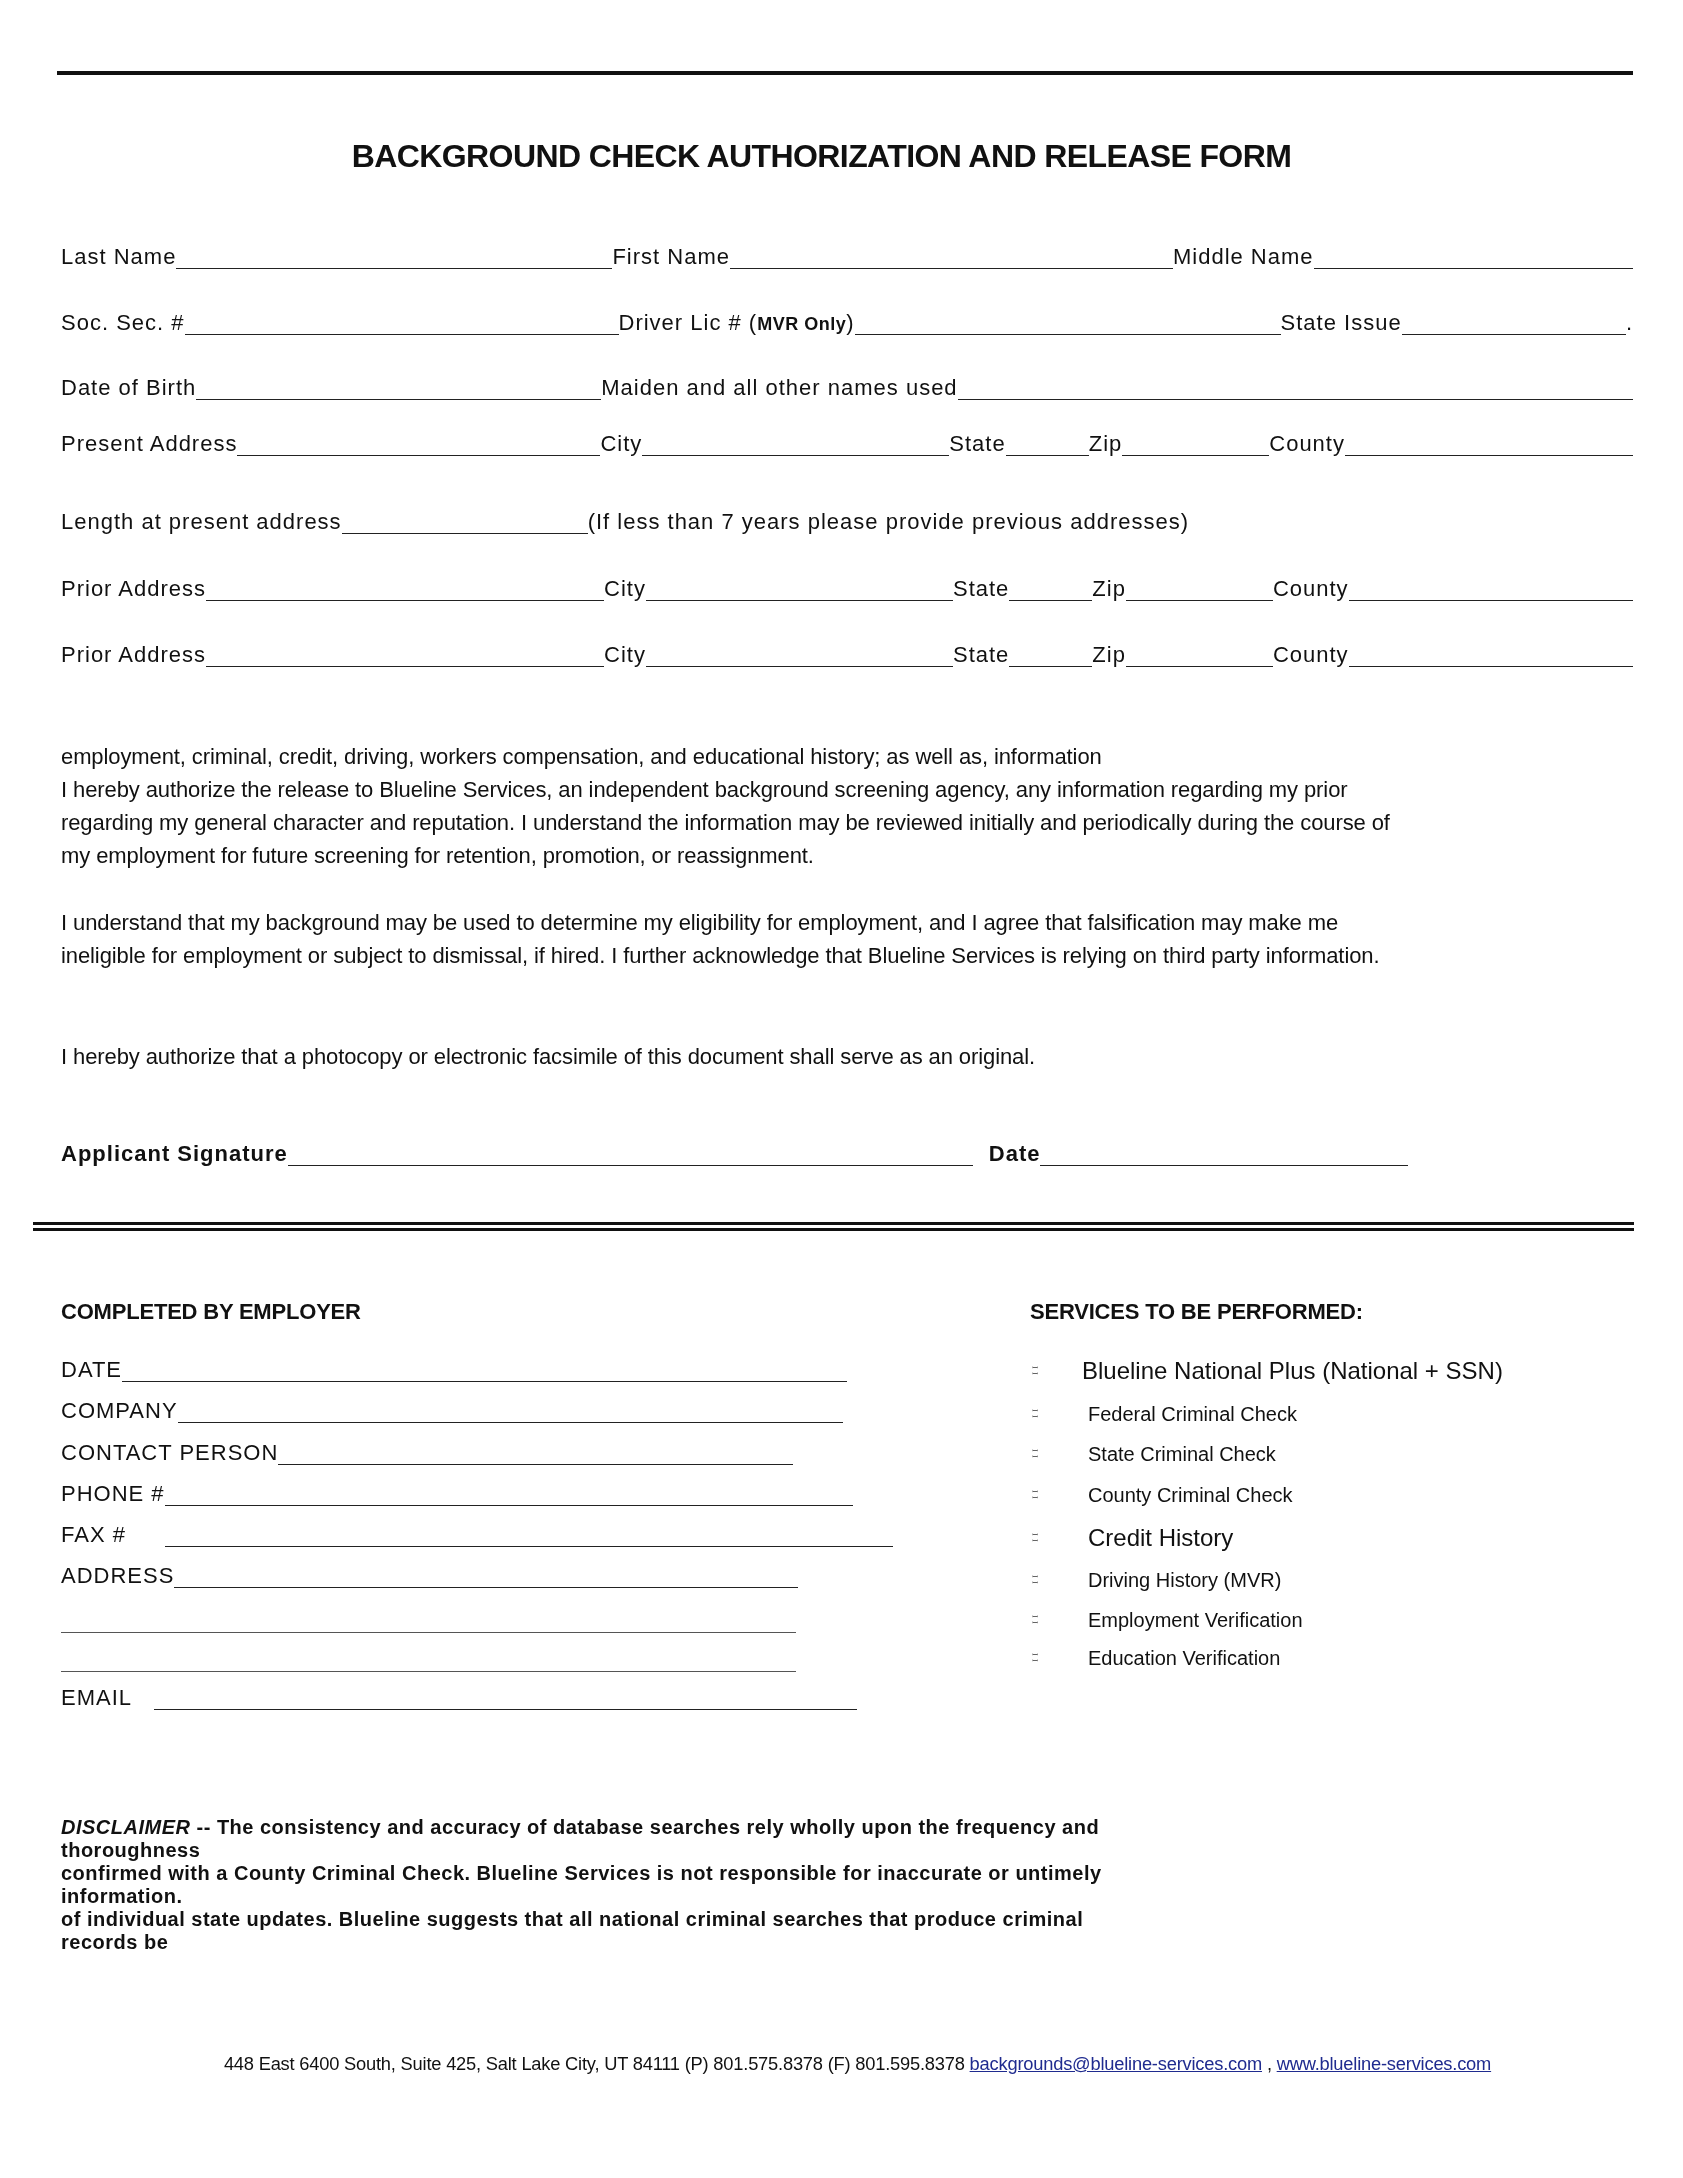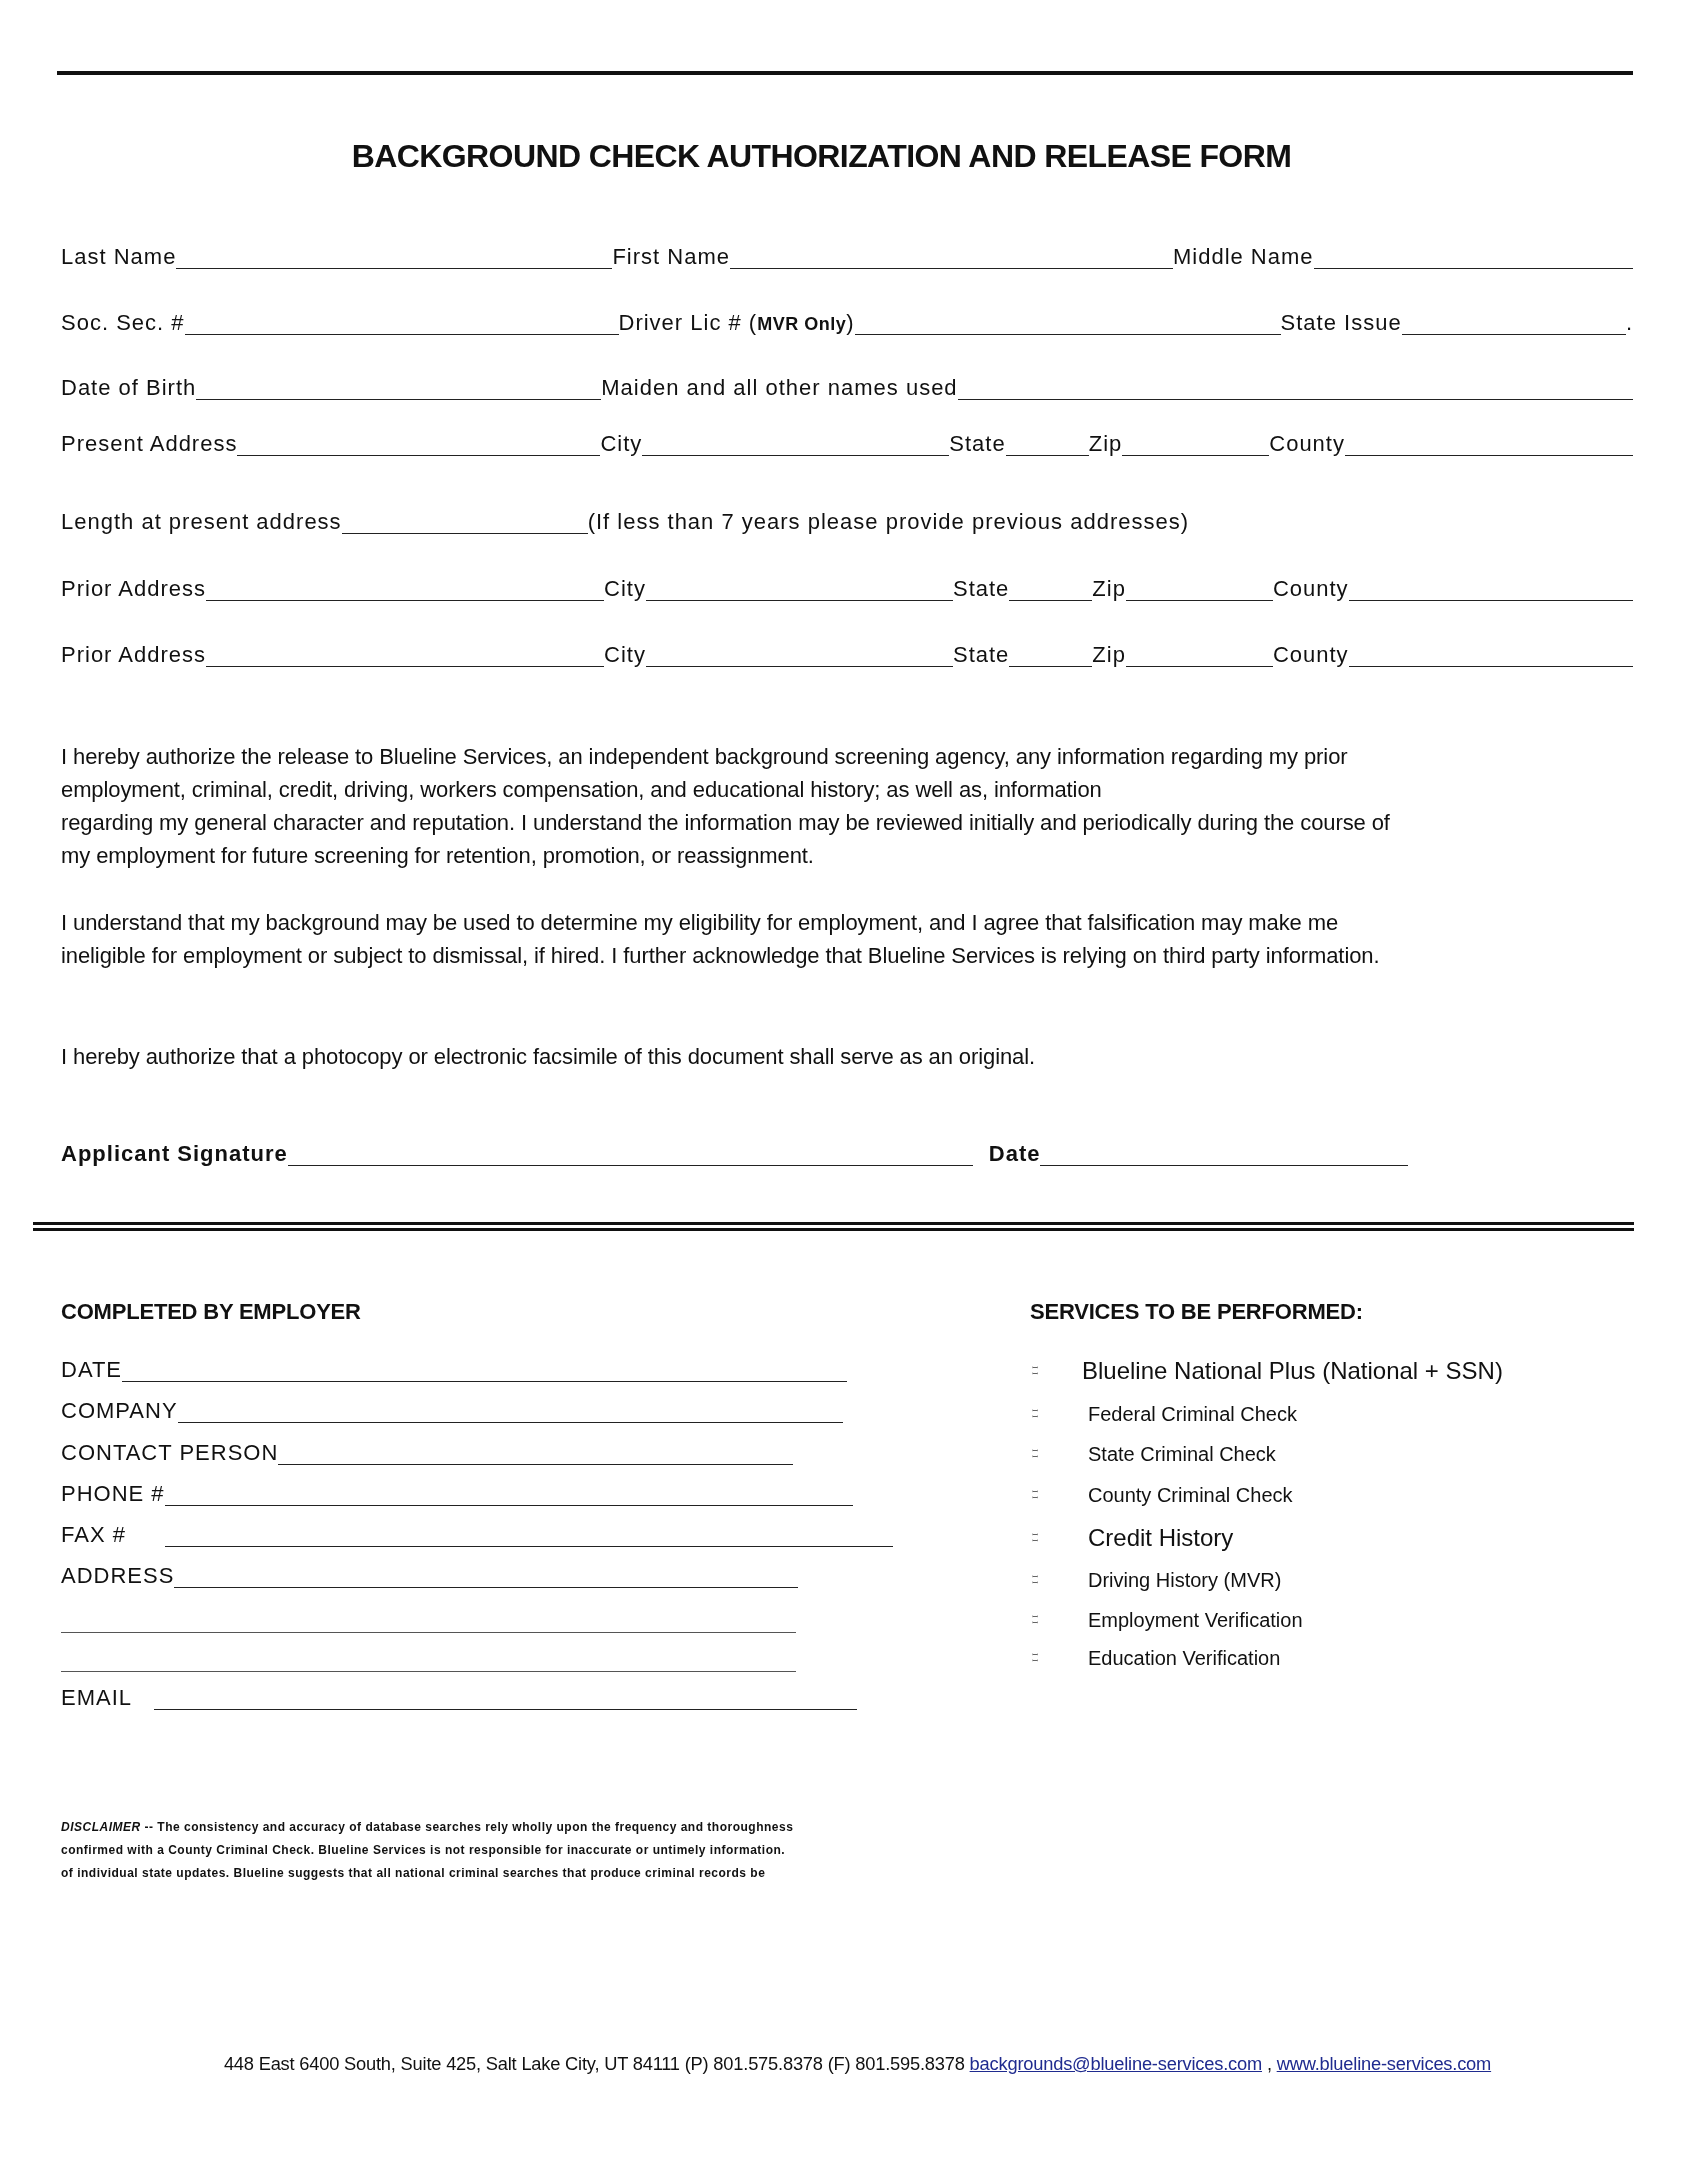--- a/index.html
+++ b/index.html
@@ -36,21 +36,21 @@
     left: 1028px; display: flex; align-items: center; white-space: nowrap;
     font-size: 20px; height: 30px;
   }
   .svc .chk {
     width: 14px; height: 26px; margin-right: 46px; font-family: "DejaVu Sans Mono", monospace;
     font-size: 7px; line-height: 6px; color: #333; display: flex; flex-direction: column; align-items: center; justify-content: center;
   }
   .svc.big { font-size: 24px; }
   .svc.big .chk { margin-right: 40px; }
   .disc {
-    left: 61px; width: 1089px; font-size: 12px; font-weight: bold; line-height: 23px; letter-spacing: 0.5px;
+    left: 61px; width: 1089px; font-size: 20px; font-weight: bold; line-height: 23px; letter-spacing: 0.5px;
   }
   .disc em { font-style: italic; }
   .footer {
     left: 16px; width: 1683px; top: 2053px; text-align: center; font-size: 18.3px; white-space: nowrap; letter-spacing: -0.2px;
   }
   .footer a { color: #1f2b8f; text-decoration: underline; }
 </style>
 </head>
 <body>
 
@@ -122,22 +122,22 @@
   <span class="line" style="width:307px;"></span>
   <span class="lbl">State</span>
   <span class="line" style="width:83px;"></span>
   <span class="lbl">Zip</span>
   <span class="line" style="width:147px;"></span>
   <span class="lbl">County</span>
   <span class="line" style="flex:1;"></span>
 </div>
 
 <div class="abs para" style="top:740px;">
+  <p>employment, criminal, credit, driving, workers compensation, and educational history; as well as, information</p>
   <p>I hereby authorize the release to Blueline Services, an independent background screening agency, any information regarding my prior</p>
-  <p>employment, criminal, credit, driving, workers compensation, and educational history; as well as, information</p>
   <p>regarding my general character and reputation. I understand the information may be reviewed initially and periodically during the course of</p>
   <p>my employment for future screening for retention, promotion, or reassignment.</p>
 </div>
 <div class="abs para" style="top:906px;">
   <p>I understand that my background may be used to determine my eligibility for employment, and I agree that falsification may make me</p>
   <p>ineligible for employment or subject to dismissal, if hired. I further acknowledge that Blueline Services is relying on third party information.</p>
 </div>
 <div class="abs para" style="top:1040px;">
   <p>I hereby authorize that a photocopy or electronic facsimile of this document shall serve as an original.</p>
 </div>

